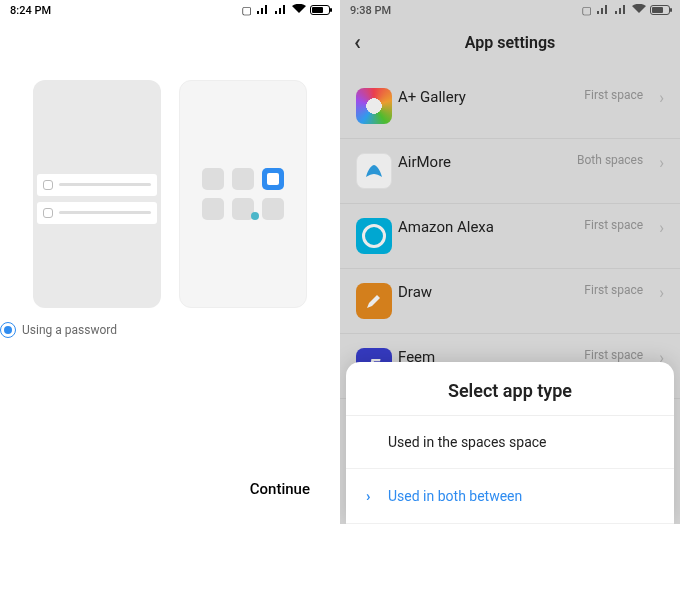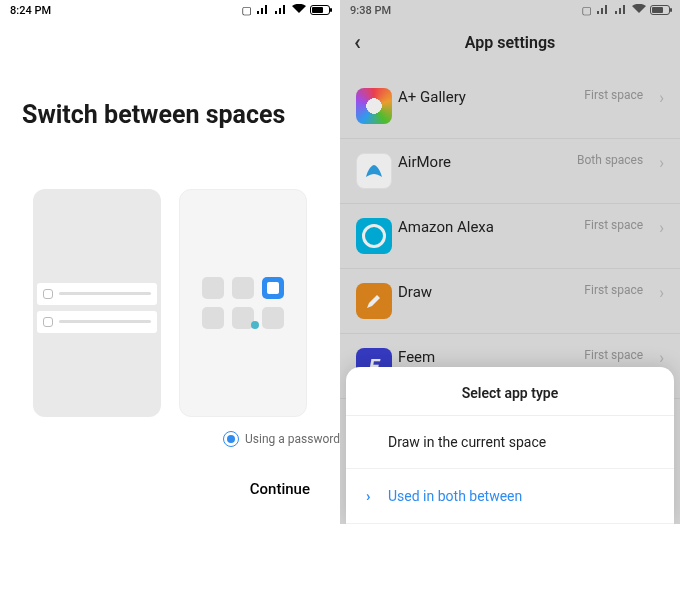--- a/index.html
+++ b/index.html
@@ -48,21 +48,21 @@
     .mock-line { height:3px; background:#ddd; flex:1; border-radius:2px;}
     .mock-grid {
       position:absolute; top: 50%; left:50%; transform:translate(-50%,-50%);
       display:grid; grid-template-columns: repeat(3, 22px); gap:8px;
     }
     .mock-tile { width:22px; height:22px; background:#ddd; border-radius:5px;}
     .mock-tile.blue { background:#2f8cf0; position:relative;}
     .mock-tile.blue:after{content:"";position:absolute;inset:5px;background:#fff;border-radius:2px;}
     .mock-cursor { width:8px; height:8px; background:#4bb6c9; border-radius:50%; position:absolute; top:58%; left:56%;}
 
-    .radios { display:flex; gap: 28px; justify-content:flex-end; margin-top: 14px; }
+    .radios { display:flex; gap: 28px; justify-content:flex-start; margin-top: 14px; }
     .radio-item { display:flex; align-items:center; gap:6px; font-size:12px; color:#6a6a6a;}
     .radio { width:16px; height:16px; border:1.5px solid #bdbdbd; border-radius:50%; position:relative;}
     .radio.selected { border-color:#2f8cf0;}
     .radio.selected:after{content:"";position:absolute; inset:3px; background:#2f8cf0; border-radius:50%;}
 
     .continue {
       position:absolute; bottom: 26px; right: 30px;
       color:#000000; font-size:15px; font-weight:500;
     }
 
@@ -94,21 +94,21 @@
     .app-space{font-size:12px;color:#9a9a9a;}
     .chev{color:#bbb;margin-left:10px;font-size:16px;}
 
     
     .sheet {
       position:absolute; left:6px; right:6px; bottom:0;
       background:#fff; border-radius:14px 14px 0 0;
       box-shadow: 0 -2px 20px rgba(0,0,0,0.15);
     }
     .sheet-title{
-      text-align:center; font-weight:600; font-size:14px; color:#222;
+      text-align:center; font-weight:600; font-size:18px; color:#222;
       padding: 18px 0 14px; border-bottom:1px solid #eee;
     }
     .sheet-item{
       padding: 18px 20px; font-size:14px; color:#222; border-bottom:1px solid #f0f0f0;
       display:flex; align-items:center; gap:8px;
     }
     .sheet-item.selected{color:#2f8cf0;}
     .sheet-item .mark{color:#2f8cf0; font-size:15px; font-weight:700; width:14px;}
   </style>
 </head>
@@ -131,21 +131,20 @@
       </span>
       <span>
         <svg width="14" height="10" viewBox="0 0 14 10">
             <path d="M7 9L0 2C4 -1 10 -1 14 2z" fill="currentColor"></path>
           </svg>
       </span>
       <span class="battery"></span>
     </span>
   </div>
 
-  <div class="title">Switch between spaces</div>
 
   <div class="switch-options">
     <div class="mock-phone">
       <div class="mock-rows">
         <div class="mock-row">
             <span class="mock-dot"></span>
             <span class="mock-line"></span>
           </div>
         <div class="mock-row">
             <span class="mock-dot"></span>
@@ -247,20 +246,20 @@
       </div>
     </div>
   </div>
 
   <div class="backdrop"></div>
 
   <div class="sheet">
     <div class="sheet-title">Select app type</div>
     <div class="sheet-item">
       <span class="mark"></span>
-      <span>Draw in the current space</span>
+      <span>Used in the spaces space</span>
     </div>
     <div class="sheet-item selected">
       <span class="mark">›</span>
       <span>Used in both between</span>
     </div>
   </div>
 </div>
 
 </body></html>

